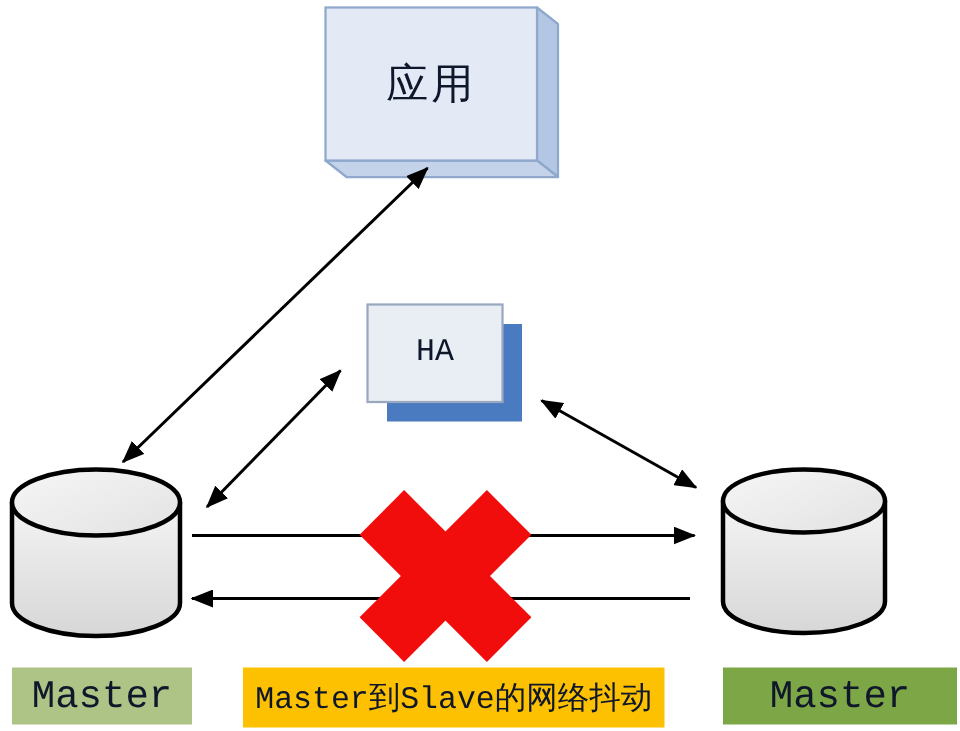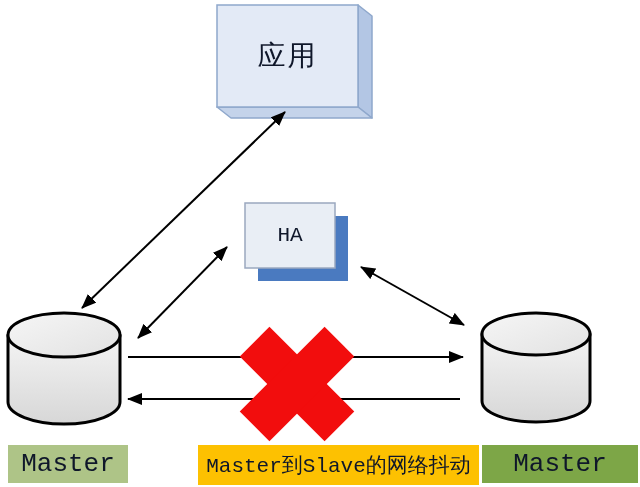--- a/index.html
+++ b/index.html
@@ -81,16 +81,16 @@
       <rect x="-60" y="-21" width="120" height="42" transform="rotate(-45)"></rect>
     </g>
   </svg>
 
   <div class="txt app-label">应用</div>
 
   <div class="txt ha-label">HA</div>
 
   <div class="txt badge badge-master" style="background-color: rgb(174, 196, 135);">Master</div>
 
-  <div class="txt badge badge-note" style="background-color: rgb(253, 193, 1); margin-left: 36px;">Master到Slave的网络抖动</div>
+  <div class="txt badge badge-note" style="background-color: rgb(253, 193, 1);">Master到Slave的网络抖动</div>
 
   <div class="txt badge badge-slave" style="background-color: rgb(125, 166, 71);">Master</div>
 </div>
 
 </body></html>

